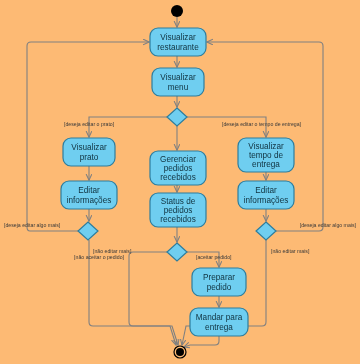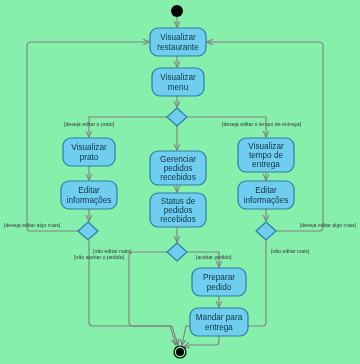--- a/index.html
+++ b/index.html
@@ -4,21 +4,21 @@
 <style>
   html, body {
     margin: 0;
     padding: 0;
     background: #ffffff;
   }
   #diagram-root {
     position: relative;
     width: 360px;
     height: 364px;
-    background: #86efac;
+    background: #fdba74;
     font-family: "Liberation Sans", sans-serif;
     overflow: hidden;
   }
   svg.layer {
     position: absolute;
     left: 0;
     top: 0;
     width: 360px;
     height: 364px;
   }

